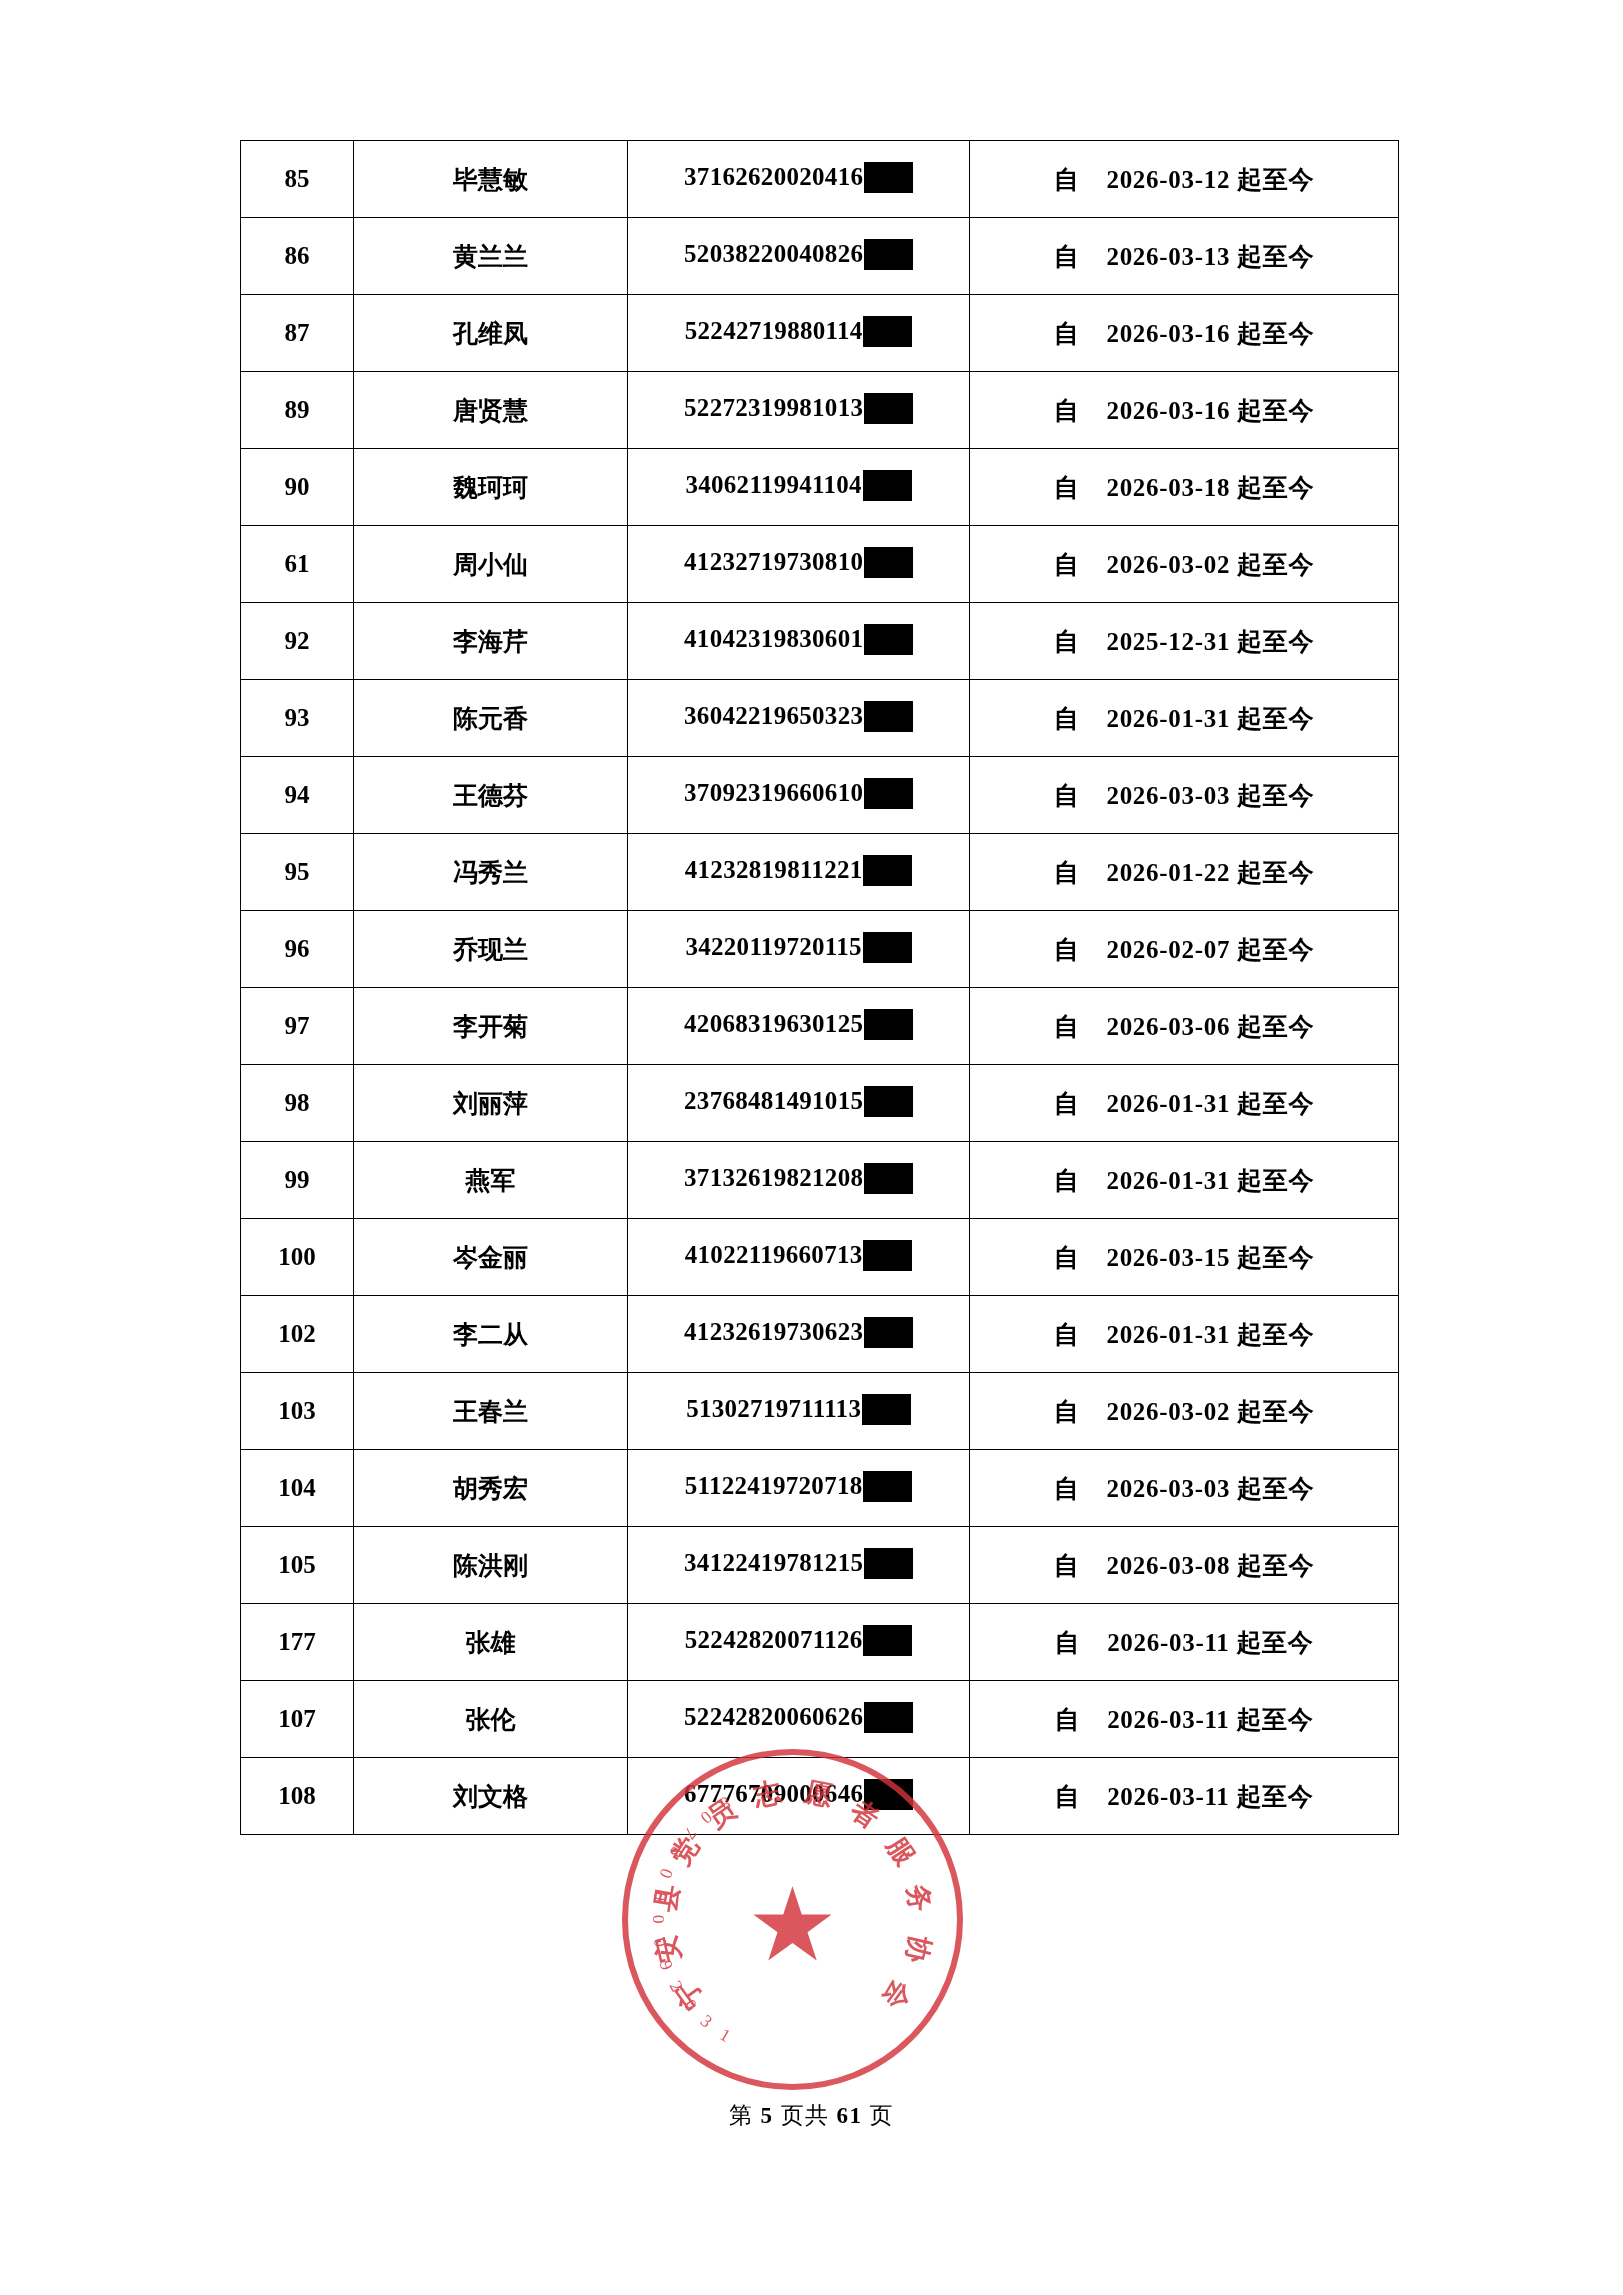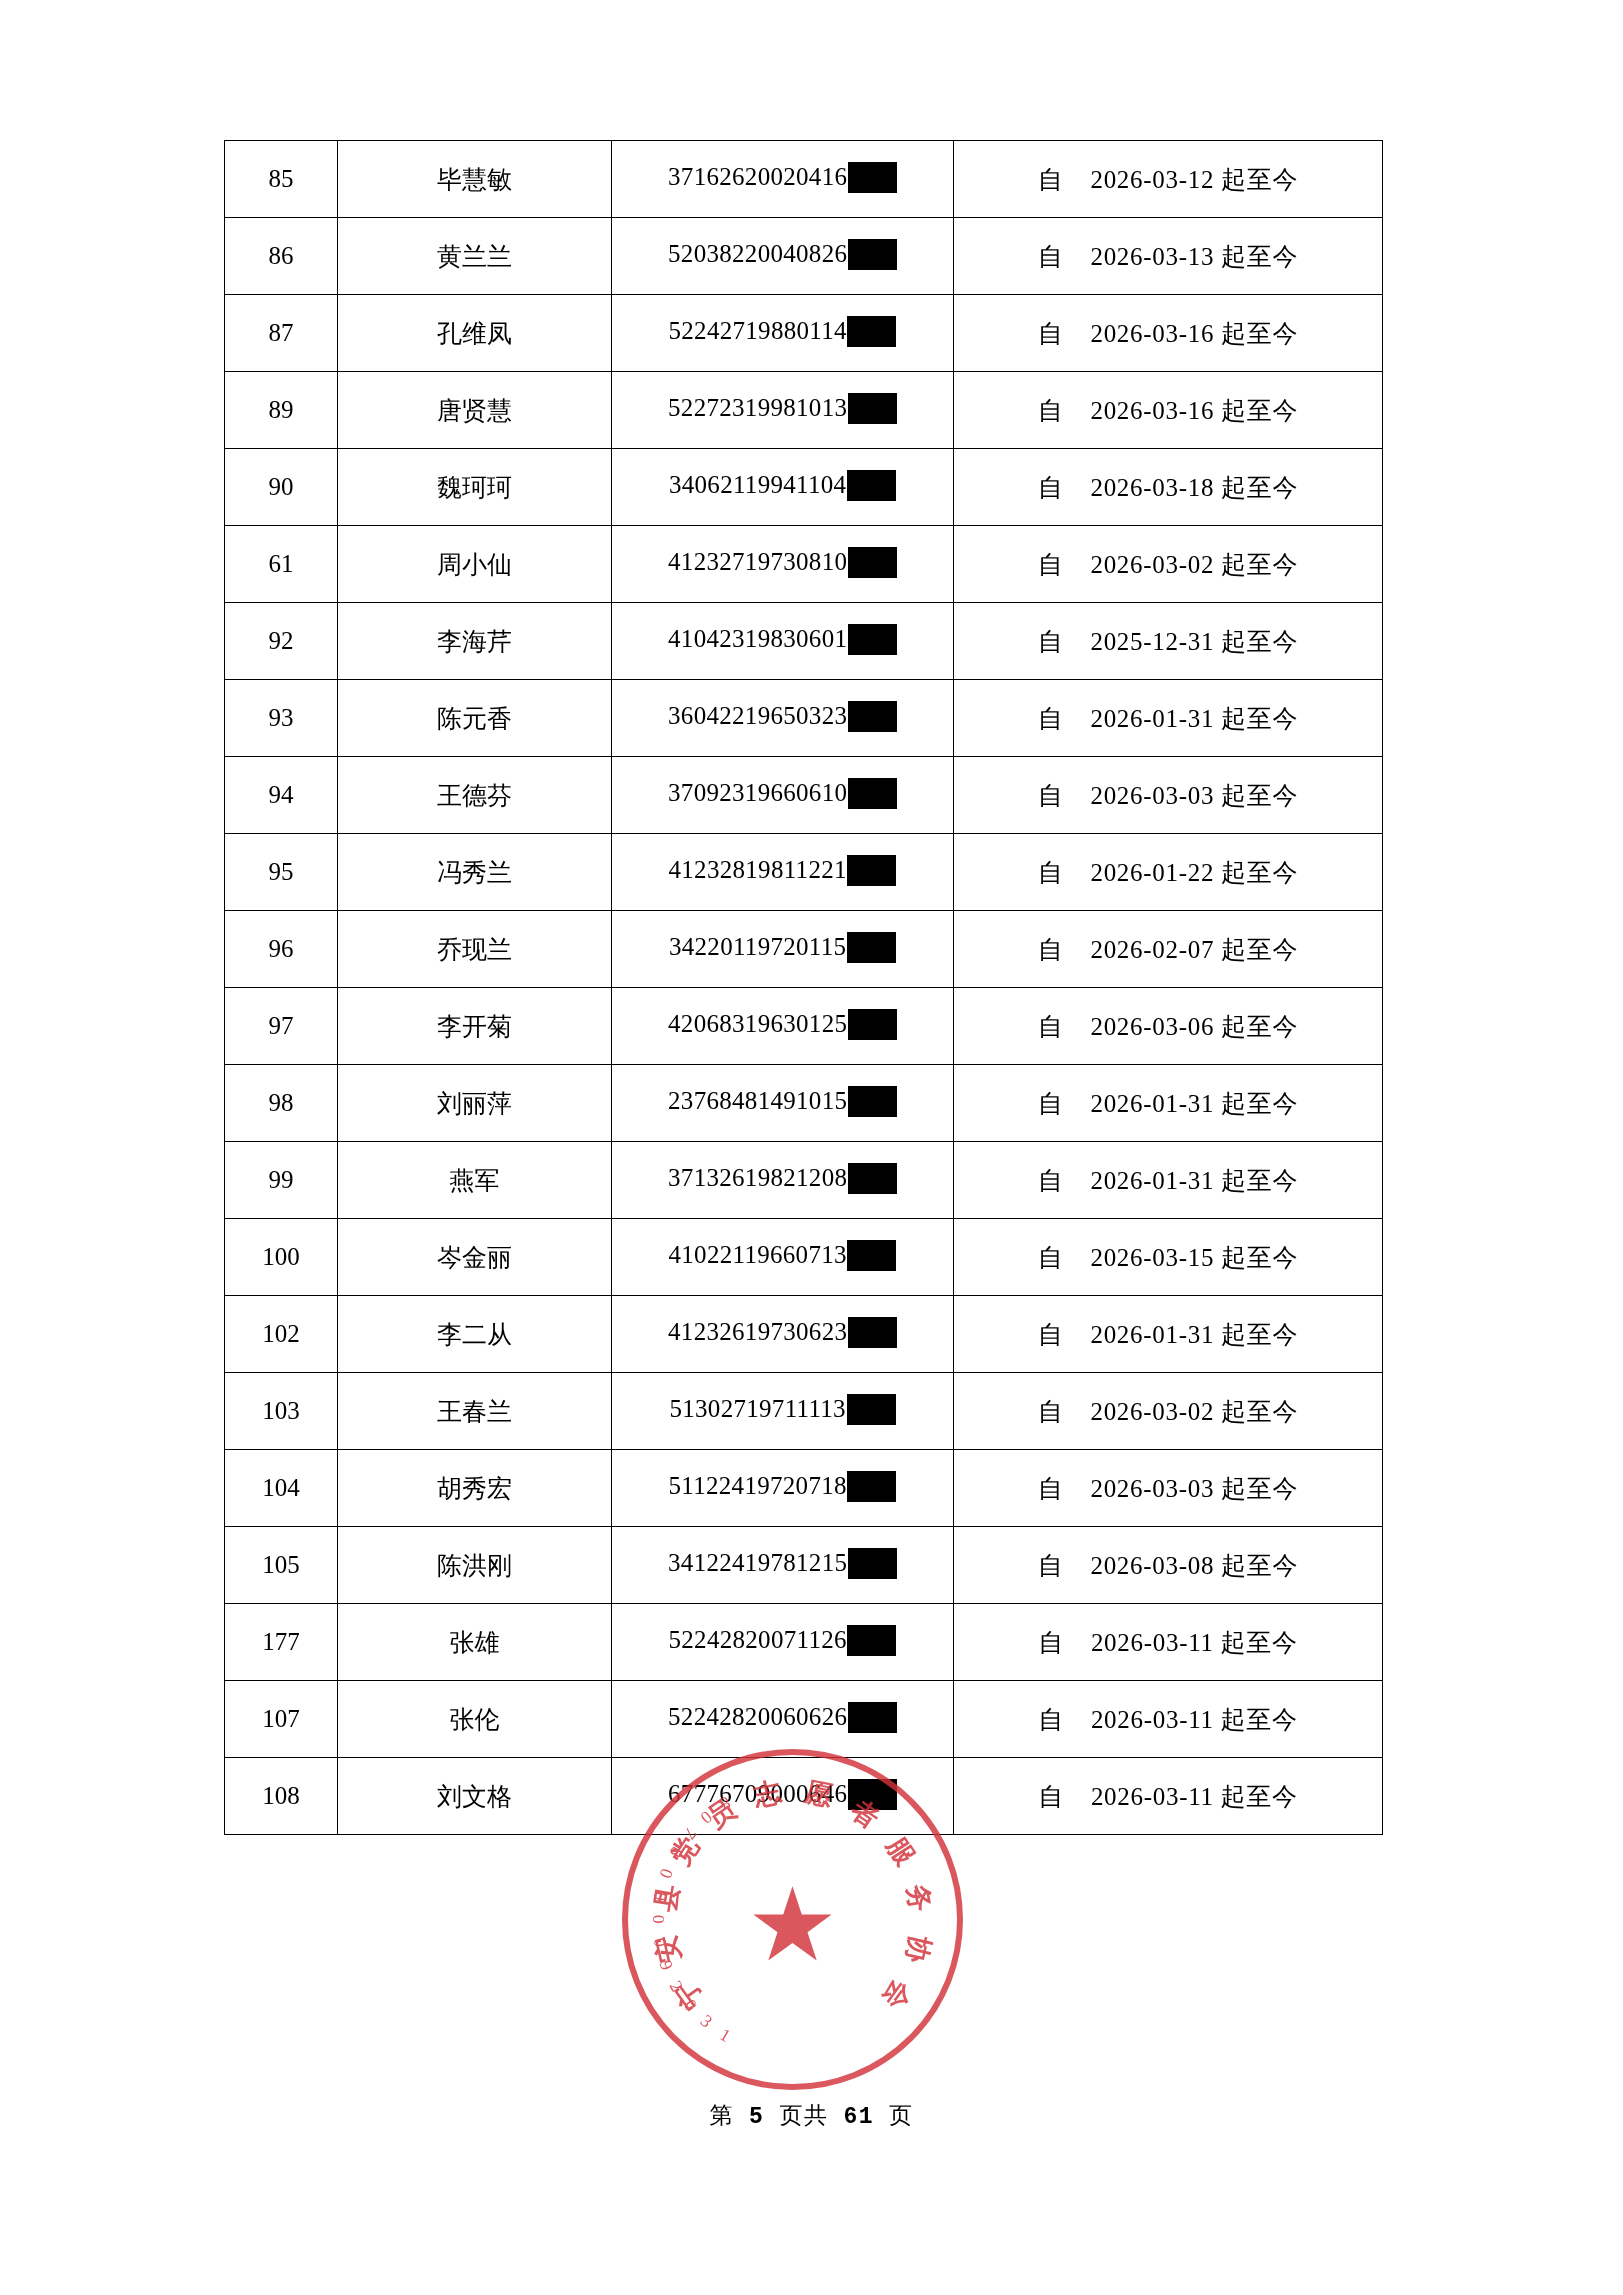--- a/index.html
+++ b/index.html
@@ -17,23 +17,24 @@
   }
   .page {
     position: absolute;
     left: 0; top: 0;
     width: 1623px;
     height: 2295px;
     background: #fff;
   }
   .table-wrap {
     position: absolute;
-    left: 224px;
+    left: 240px;
     top: 140px;
     width: 1154px;
+    font-weight: bold;
   }
   table.doc-table {
     border-collapse: collapse;
     width: 1154px;
     table-layout: fixed;
   }
   table.doc-table td {
     border: 1.4px solid #000000;
     height: 76px;
     text-align: center;
@@ -129,21 +130,21 @@
     line-height: 20.5px;
   }
 
   .footer {
     position: absolute;
     left: 0;
     top: 2100px;
     width: 1623px;
     text-align: center;
     font-size: 23px;
-    font-family: Liberation Mono, monospace;
+    font-family: Liberation Serif, serif;
     letter-spacing: 1.4px;
   }
   .footer b { font-weight: bold; }
 </style>
 </head>
 <body>
 
 <div class="page">
 
   <div class="table-wrap">

